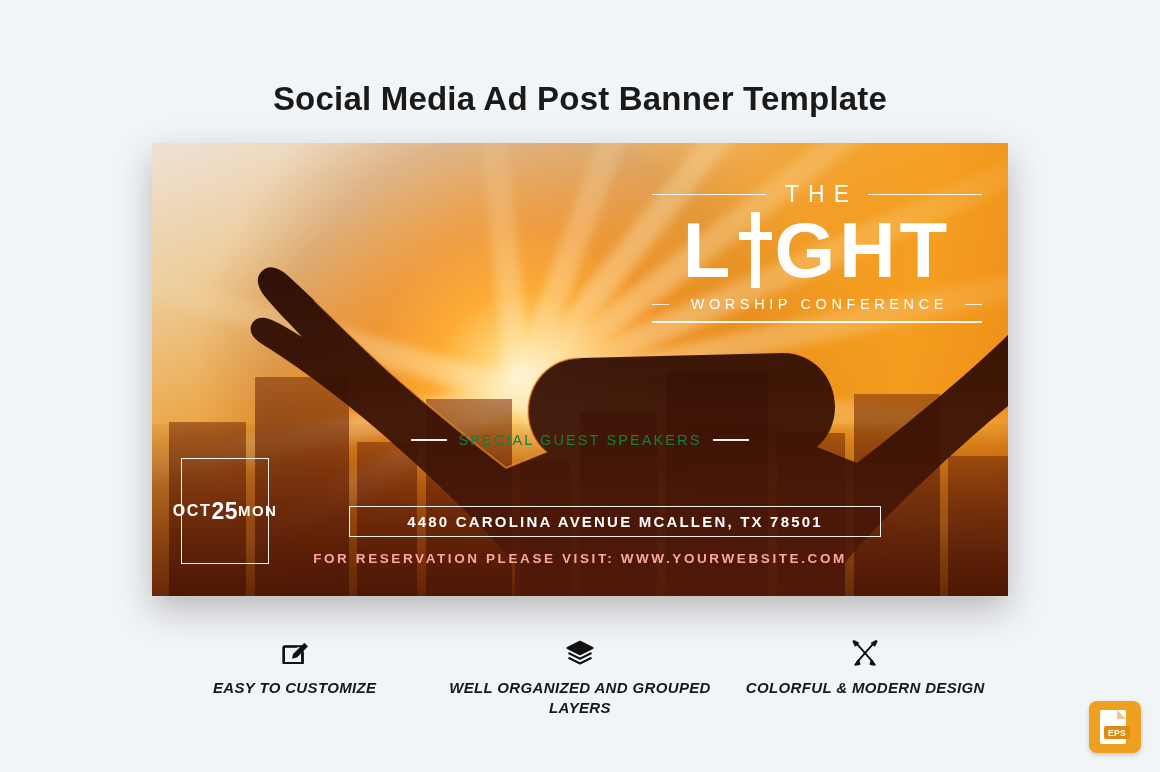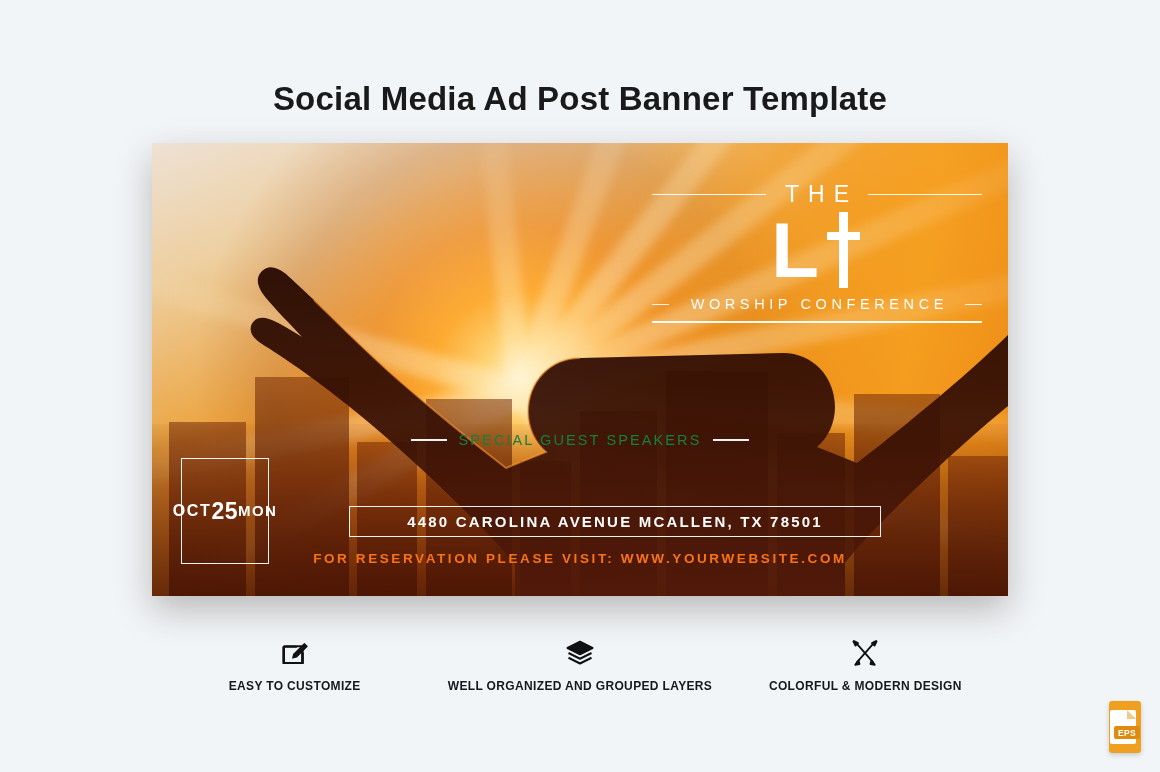--- a/index.html
+++ b/index.html
@@ -228,21 +228,21 @@
     font-size: 15px;
     font-weight: bold;
     letter-spacing: 2.2px;
     white-space: nowrap;
   }
   .reservation {
     position: absolute;
     left: 0; top: 408px;
     width: 856px;
     text-align: center;
-    color: #f97316;
+    color: #fca5a5;
     font-size: 13.5px;
     font-weight: bold;
     letter-spacing: 2.6px;
     white-space: nowrap;
   }
 
   
   .date-box {
     position: absolute;
     left: 29px;
@@ -289,36 +289,37 @@
     color: #111;
   }
   .feature .ico {
     height: 34px;
     display: flex;
     align-items: center;
     justify-content: center;
     margin-bottom: 8px;
   }
   .feature .cap {
-    font-size: 12px;
+    font-size: 15px;
     font-weight: bold;
     letter-spacing: 0.35px;
     line-height: 1.35;
     color: #15181c;
+    font-style: italic;
   }
 
   
   .eps-badge {
     position: absolute;
     right: 19px;
     bottom: 19px;
-    width: 32px;
+    width: 52px;
     height: 52px;
     background: #f0a020;
-    border-radius: 3px;
+    border-radius: 8px;
     box-shadow: 0 2px 5px rgba(0,0,0,0.18);
     display: flex;
     align-items: center;
     justify-content: center;
   }
   .eps-doc {
     position: relative;
     width: 30px;
     height: 34px;
   }
@@ -440,20 +441,21 @@
 
   <div class="logo">
     <div class="logo-top">
       <span class="rule"></span>
       <span class="logo-the">THE</span>
       <span class="rule"></span>
     </div>
     <div class="logo-main">
       <span>L</span>
       <span class="cross"></span>
+      <span>GHT</span>
     </div>
     <div class="logo-bottom">
       <span class="rule"></span>
       <span class="logo-sub">WORSHIP CONFERENCE</span>
       <span class="rule"></span>
     </div>
     <div class="logo-underline"></div>
   </div>
 
   <div class="speakers-label">

